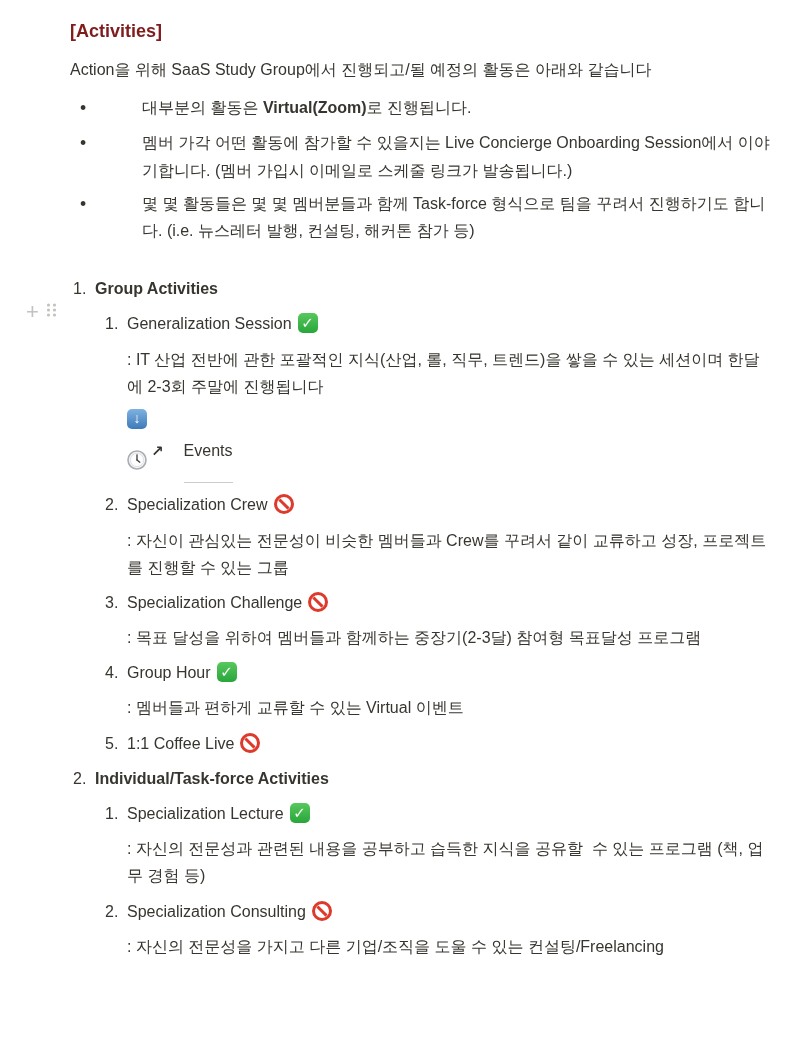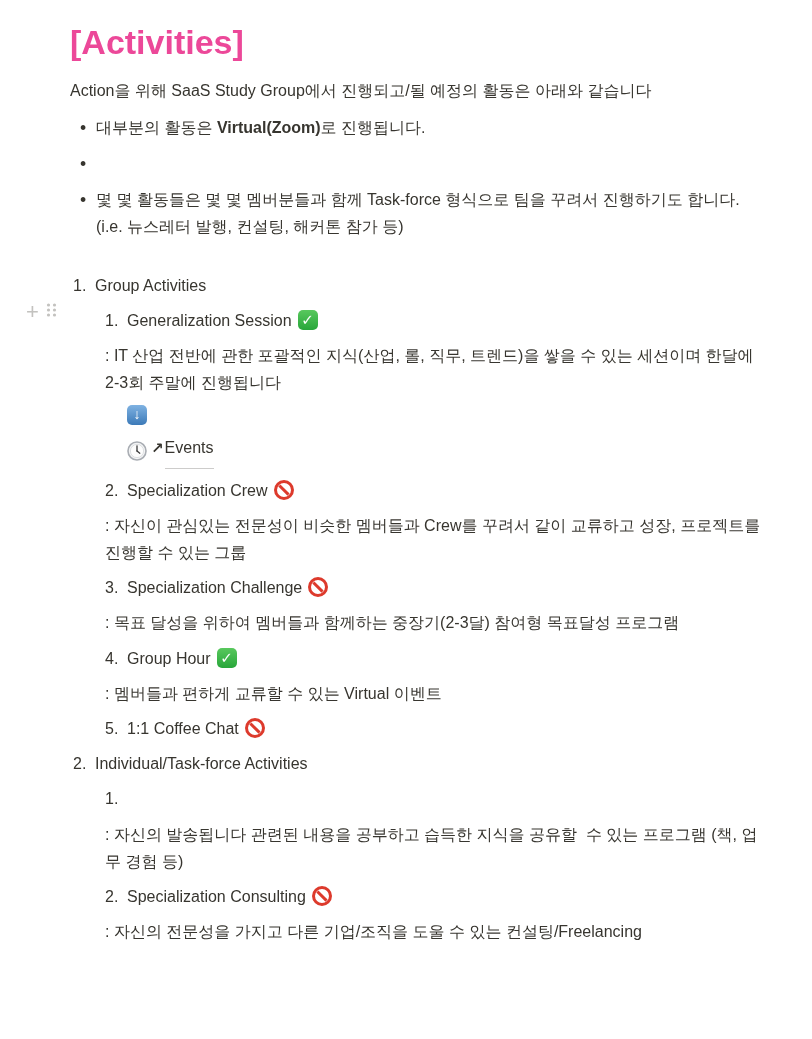--- a/index.html
+++ b/index.html
@@ -9,41 +9,41 @@
     font-family:"Liberation Sans","DejaVu Sans",sans-serif;
     color:#37352f;
     position:relative;
     overflow:hidden;
   }
   .content {
     position:absolute; left:70px; top:20px; width:700px;
     font-size:16px; line-height:1.7;
   }
   .page-title {
-    font-size:34px; font-weight:700; line-height:1.3;
-    margin:0 0 10px 0; color:#ec4899;
+    font-size:18px; font-weight:700; line-height:1.3;
+    margin:0 0 10px 0; color:#7f1d1d;
   }
   .intro { margin:0 0 4px 0; padding:3px 0; }
 
   
   ul.bullets { list-style:none; margin:0; padding:0; }
-  ul.bullets > li { display:flex; padding:3px 0; }
+  ul.bullets > li { display:flex; padding:3px 0;gap:46px; }
   .li-marker { flex:none; width:26px; text-align:center; }
   .li-marker::before { content:"•"; font-size:1.1em; }
   .li-text { flex:1; }
 
   
   ol.sections { list-style:none; margin:24px 0 0 0; padding:0 0 0 3px; }
   ol.sections > li { padding:0; }
   .sec-head { display:flex; padding:4px 0; }
-  .sec-head .sec-title { font-weight:400; }
+  .sec-head .sec-title { font-weight:700; }
   .num { flex:none; width:22px; font-weight:400; }
   ol.items { list-style:none; margin:0; padding:0 0 0 32px; }
   .item-head { display:flex; padding:4px 0; }
-  .item-desc { padding:4px 0; white-space:pre-wrap; }
+  .item-desc { margin-left:22px; padding:4px 0; white-space:pre-wrap; }
   .extra-line { margin-left:22px; padding:2px 0; }
   .event-line { margin-left:22px; padding:2px 0 4px 0; display:flex; align-items:center; }
 
   
   .emoji {
     display:inline-block; width:20px; height:20px;
     vertical-align:-4px; position:relative;
   }
   .item-head .emoji { margin-left:6px; }
   .check { background:linear-gradient(180deg,#58c85d 0%,#28a63a 100%); border-radius:5px; }
@@ -66,21 +66,21 @@
     color:#ffffff; font-weight:700; font-size:14px; line-height:19px; text-align:center;
   }
   .clock-wrap svg { display:block; }
 
   
   .page-link {
     color:inherit; text-decoration:none; cursor:pointer;
     display:inline-flex; align-items:baseline;
   }
   .link-arrow { font-weight:700; font-size:15px; margin:0 1px 0 4px; }
-  .link-label { border-bottom:1px solid rgba(55,53,47,0.25); padding-bottom:7px; }
+  .link-label { border-bottom:1px solid rgba(55,53,47,0.25); padding-bottom:18px;margin-left:19px; }
 
   
   .hover-controls {
     position:absolute; left:26px; top:302px;
     display:flex; align-items:center; gap:7px; color:#c3c2bf;
   }
   .plus-btn {
     font-size:22px; font-weight:300; line-height:20px;
     cursor:pointer; user-select:none;
   }
@@ -108,20 +108,21 @@
 
   <p class="intro">Action을 위해 SaaS Study Group에서 진행되고/될 예정의 활동은 아래와 같습니다</p>
 
   <ul class="bullets">
     <li>
       <span class="li-marker"></span>
       <span class="li-text"><span>대부분의 활동은 </span><strong>Virtual(Zoom)</strong><span>로 진행됩니다.</span></span>
     </li>
     <li>
       <span class="li-marker"></span>
+      <span class="li-text">멤버 가각 어떤 활동에 참가할 수 있을지는 Live Concierge Onboarding Session에서 이야기합니다. (멤버 가입시 이메일로 스케줄 링크가 발송됩니다.)</span>
     </li>
     <li>
       <span class="li-marker"></span>
       <span class="li-text">몇 몇 활동들은 몇 몇 멤버분들과 함께 Task-force 형식으로 팀을 꾸려서 진행하기도 합니다. (i.e. 뉴스레터 발행, 컨설팅, 해커톤 참가 등)</span>
     </li>
   </ul>
 
   <ol class="sections">
 
     <li>
@@ -176,39 +177,40 @@
           <div class="item-head">
             <span class="num">4.</span>
             <span><span>Group Hour</span><span class="emoji check"></span></span>
           </div>
           <div class="item-desc">: 멤버들과 편하게 교류할 수 있는 Virtual 이벤트</div>
         </li>
 
         <li>
           <div class="item-head">
             <span class="num">5.</span>
-            <span><span>1:1 Coffee Chat</span><span class="emoji prohibited"></span></span>
+            <span><span>1:1 Coffee Live</span><span class="emoji prohibited"></span></span>
           </div>
         </li>
 
       </ol>
     </li>
 
     <li>
       <div class="sec-head">
         <span class="num">2.</span>
         <span class="sec-title">Individual/Task-force Activities</span>
       </div>
       <ol class="items">
 
         <li>
           <div class="item-head">
             <span class="num">1.</span>
-          </div>
-          <div class="item-desc">: 자신의 발송됩니다 관련된 내용을 공부하고 습득한 지식을 공유할  수 있는 프로그램 (책, 업무 경험 등)</div>
+            <span><span>Specialization Lecture</span><span class="emoji check"></span></span>
+          </div>
+          <div class="item-desc">: 자신의 전문성과 관련된 내용을 공부하고 습득한 지식을 공유할  수 있는 프로그램 (책, 업무 경험 등)</div>
         </li>
 
         <li>
           <div class="item-head">
             <span class="num">2.</span>
             <span><span>Specialization Consulting</span><span class="emoji prohibited"></span></span>
           </div>
           <div class="item-desc">: 자신의 전문성을 가지고 다른 기업/조직을 도울 수 있는 컨설팅/Freelancing</div>
         </li>
 

